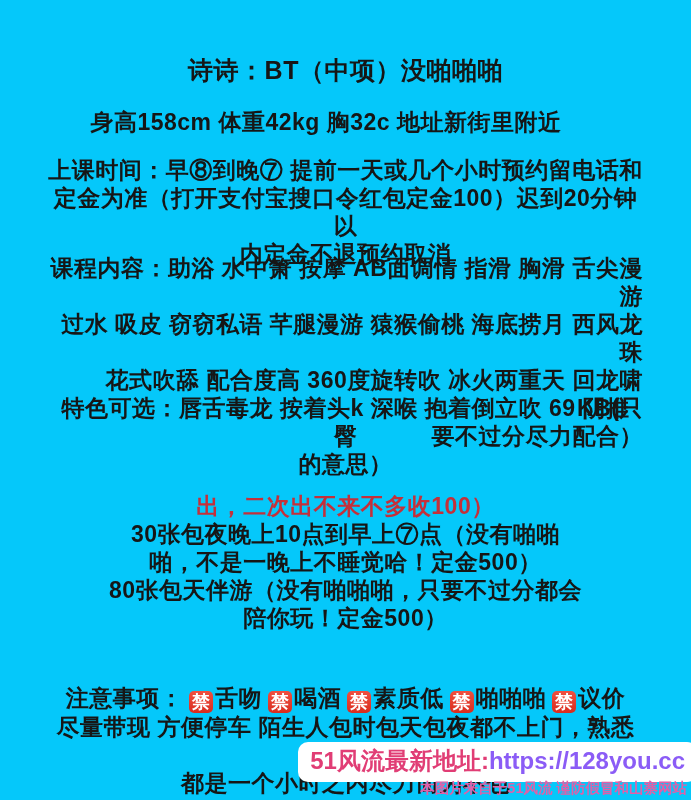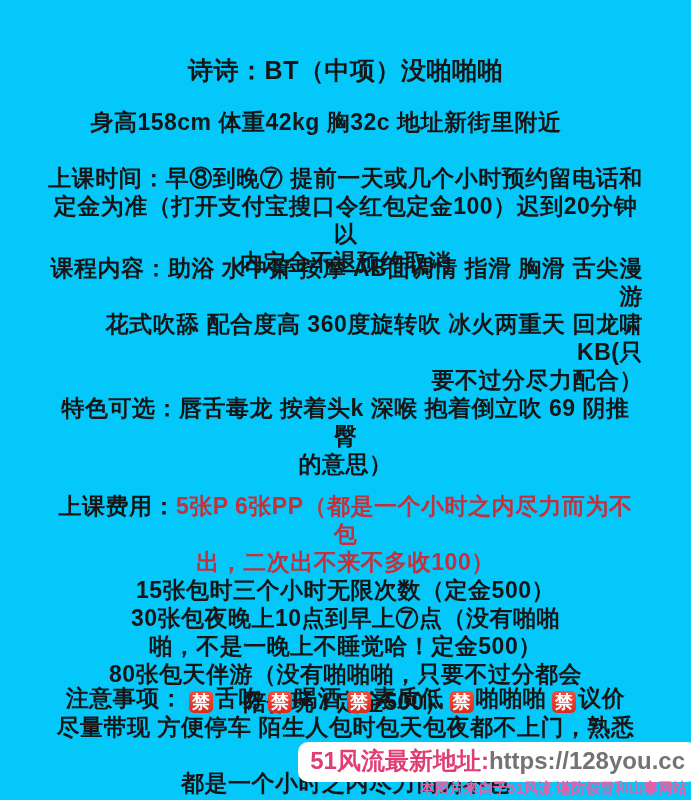--- a/index.html
+++ b/index.html
@@ -24,21 +24,21 @@
     text-align: center;
     font-size: 23px;
     line-height: 28px;
     letter-spacing: 0.5px;
   }
   .title-block {
     top: 56px;
     font-size: 25px;
   }
   .stats-block   { top: 108px; padding-left: 9px; }
-  .schedule-block{ top: 164px; }
+  .schedule-block{ top: 156px; }
   .course-block  { top: 254px; text-align: right; }
   .special-block { top: 394px; }
   .fees-block    { top: 492px; }
   .notes-block   { top: 684px; }
 
   .red-text { color: #c5303a; }
 
   .plus-icon {
     color: #2f7d52;
     font-size: 24px;
@@ -67,21 +67,21 @@
     right: -6px;
     background: #ffffff;
     border-radius: 10px;
     padding: 3px 12px 5px 12px;
     font-size: 24px;
     letter-spacing: 0px;
     white-space: nowrap;
     color: #e13d75;
     z-index: 5;
   }
-  .watermark-box .url { color: #737373; }
+  .watermark-box .url { color: #8b5cf6; }
 
   .watermark-caption {
     position: absolute;
     top: 779px;
     right: 4px;
     font-size: 14.5px;
     color: #e060a8;
     white-space: nowrap;
     z-index: 5;
   }
@@ -94,35 +94,32 @@
 <div class="block stats-block">身高158cm 体重42kg 胸32c 地址新街里附近</div>
 
 <div class="block schedule-block">
   <div>上课时间：早⑧到晚⑦  提前一天或几个小时预约留电话和</div>
   <div>定金为准（打开支付宝搜口令红包定金100）迟到20分钟以</div>
   <div>内定金不退预约取消</div>
 </div>
 
 <div class="block course-block">
   <div>课程内容：助浴 水中箫 按摩 AB面调情 指滑 胸滑 舌尖漫游</div>
+  <div>过水 吸皮 窃窃私语 芊腿漫游 猿猴偷桃 海底捞月 西风龙珠</div>
   <div>花式吹舔 配合度高 360度旋转吹 冰火两重天 回龙啸 KB(只</div>
   <div>要不过分尽力配合）</div>
 </div>
 
 <div class="block special-block">
   <div>特色可选：唇舌毒龙 按着头k 深喉 抱着倒立吹 69 阴推 臀</div>
   <div>的意思）</div>
 </div>
 
 <div class="block fees-block">
-  <div>
-    <span>上课费用：</span><span class="red-text">5张P 6张PP（都是一个小时之内尽力而为不包</span>
-  </div>
   <div class="red-text">出，二次出不来不多收100）</div>
-  <div>15张包时三个小时无限次数（定金500）</div>
   <div>30张包夜晚上10点到早上⑦点（没有啪啪</div>
   <div>啪，不是一晚上不睡觉哈！定金500）</div>
   <div>80张包天伴游（没有啪啪啪，只要不过分都会</div>
   <div>陪你玩！定金500）</div>
 </div>
 
 <div class="block notes-block">
   <div>
     <span>注意事项：</span><span class="ban-item"><span class="ban-badge">禁</span><span>舌吻</span></span><span class="ban-item"><span class="ban-badge">禁</span><span>喝酒</span></span><span class="ban-item"><span class="ban-badge">禁</span><span>素质低</span></span><span class="ban-item"><span class="ban-badge">禁</span><span>啪啪啪</span></span><span class="ban-item"><span class="ban-badge">禁</span><span>议价</span></span>
   </div>

